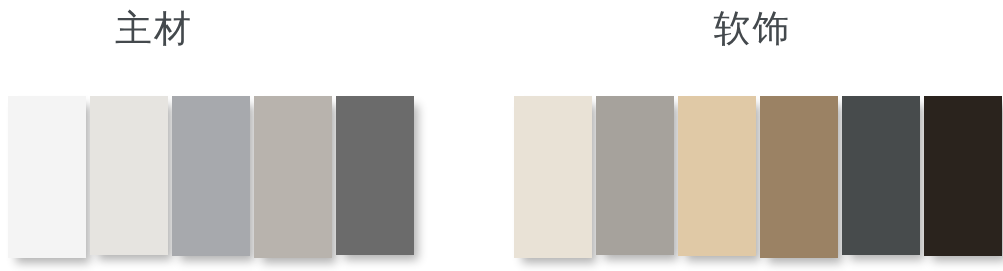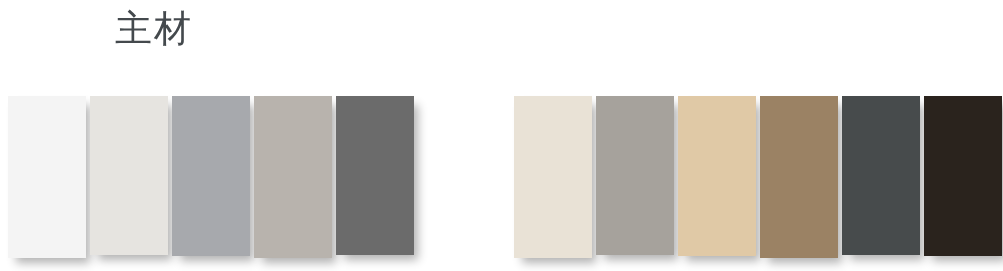--- a/index.html
+++ b/index.html
@@ -80,20 +80,21 @@
     <div class="swatch-row">
       <div class="swatch h-a" title="off-white #f4f4f4" style="background: rgb(244, 244, 244);"></div>
       <div class="swatch h-b" title="warm-white #e6e4e0" style="background: rgb(230, 228, 224);"></div>
       <div class="swatch h-c" title="cool-gray #a7a9ad" style="background: rgb(167, 169, 173);"></div>
       <div class="swatch h-a" title="warm-gray #b8b3ad" style="background: rgb(184, 179, 173);"></div>
       <div class="swatch h-b" title="dark-gray #6b6b6b" style="background: rgb(107, 107, 107);"></div>
     </div>
   </div>
 
   <div class="palette-group" id="group-soft">
+    <div class="group-title" style="color: rgb(68, 73, 77);">软饰</div>
     <div class="swatch-row">
       <div class="swatch h-a" title="ivory-cream #e9e2d6" style="background: rgb(233, 226, 214);"></div>
       <div class="swatch h-b" title="greige #a6a29c" style="background: rgb(166, 162, 156);"></div>
       <div class="swatch h-c" title="sand-tan #e0c9a6" style="background: rgb(224, 201, 166);"></div>
       <div class="swatch h-a" title="camel-brown #9b8264" style="background: rgb(155, 130, 100);"></div>
       <div class="swatch h-b" title="charcoal #474b4c" style="background: rgb(71, 75, 76);"></div>
       <div class="swatch h-c" title="near-black-brown #2a231d" style="background: rgb(42, 35, 29);"></div>
     </div>
   </div>
 

